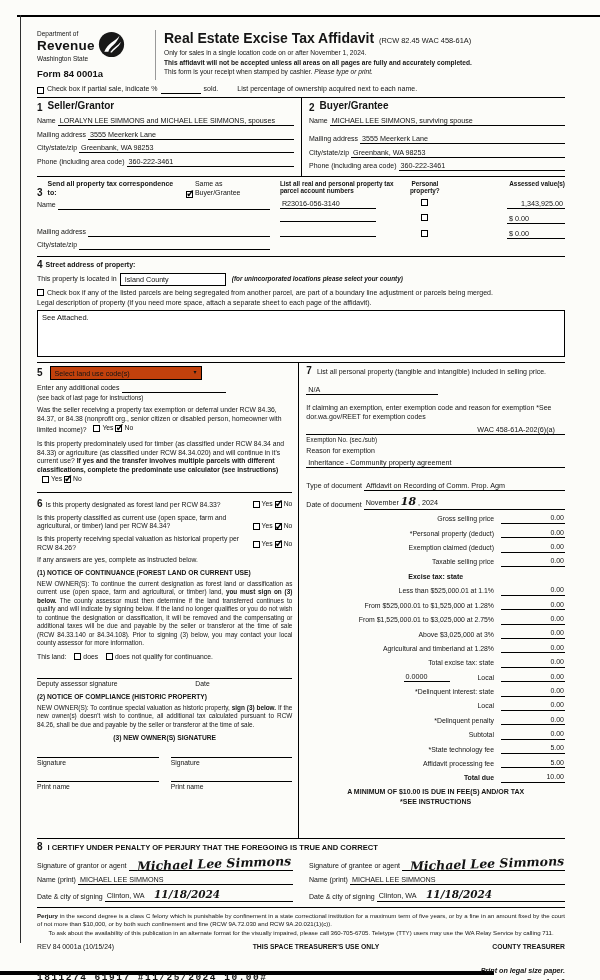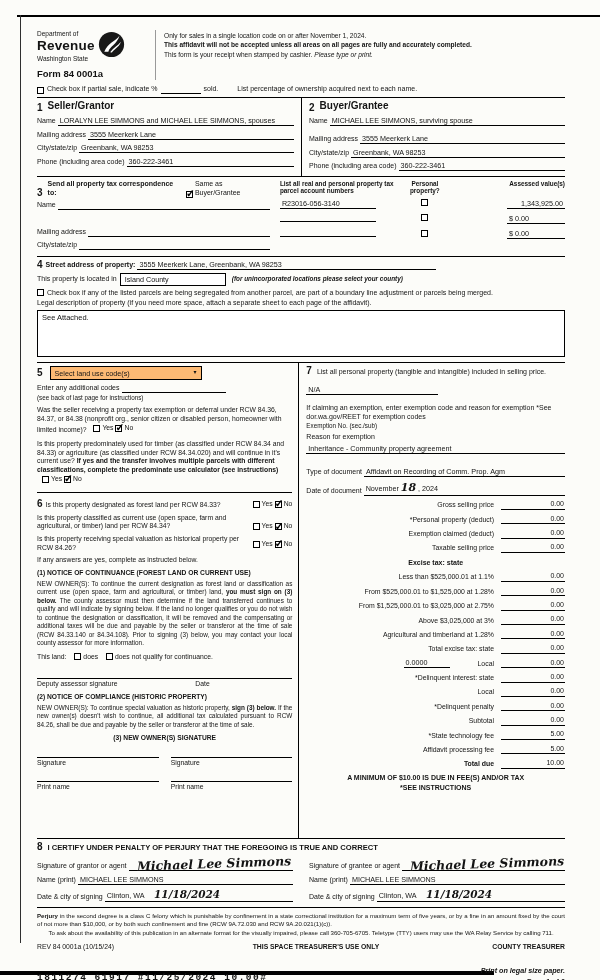--- a/index.html
+++ b/index.html
@@ -56,21 +56,21 @@
   .w60{min-width:58px}
   
   .sec4{border-top:1px solid #000;padding:3px 0 5px}
   .countybox{display:inline-block;border:1px solid #000;min-width:106px;padding:1px 4px;font-size:7.2px;background:#fff}
   .legalbox{border:1px solid #000;height:47px;margin-top:2px;padding:2px 4px;font-size:7.5px;background:#fff}
   .cnote{font-size:6.4px;font-weight:bold;font-style:italic;margin-left:6px}
   
   .main2{display:flex;border-top:1px solid #000;height:476px}
   .mleft{width:49.5%;padding:3px 6px 0 0}
   .mright{flex:1;border-left:1px solid #000;padding:3px 0 0 7px}
-  .selectbox{display:inline-flex;border:1px solid #000;min-width:152px;padding:1.5px 4px;justify-content:space-between;background:#fdba74;font-size:7.2px}
+  .selectbox{display:inline-flex;border:1px solid #000;min-width:152px;padding:1.5px 4px;justify-content:space-between;background:#c2410c;font-size:7.2px}
   .q{margin-top:5px;font-size:6.8px;line-height:1.3}
   .yn{display:inline-flex;align-items:center;gap:2px;white-space:nowrap;margin-left:5px}
   .ynl{font-size:6.8px}
   .qflex{display:flex;margin-top:4px;font-size:6.8px;line-height:1.3}
   .qflex .qt{flex:1;padding-right:4px}
   .note6{font-size:6.3px;margin-top:1px}
   
   .s6{border-top:1px solid #000;margin-top:6px;padding-top:2px}
   .npara{font-size:6.4px;line-height:1.32;margin-top:2px;text-align:justify}
   .ntitle{font-weight:bold;font-size:6.7px;margin-top:5px}
@@ -128,20 +128,24 @@
           </div>
           <svg class="logo" viewBox="0 0 30 30">
             <circle cx="15" cy="15" r="14" fill="#181818"></circle>
             <path d="M7 23 C11 13 19 12 24 5 C21 15 13 17 11.5 23 Z" fill="#fff"></path>
             <path d="M13.5 23.5 C17 18.5 22 16.5 25.5 12 C23 19 17 20.5 15.5 24 Z" fill="#fff"></path>
           </svg>
         </div>
         <div class="formnum">Form 84 0001a</div>
       </div>
       <div class="hdr-right">
+        <div>
+          <span class="title">Real Estate Excise Tax Affidavit</span>
+          <span class="title-rcw">(RCW 82.45 WAC 458-61A)</span>
+        </div>
         <div class="note">Only for sales in a single location code on or after November 1, 2024.</div>
         <div class="note b">This affidavit will not be accepted unless all areas on all pages are fully and accurately completed.</div>
         <div class="note">
           <span>This form is your receipt when stamped by cashier.</span>
           <span class="i">Please type or print.</span>
         </div>
       </div>
     </div>
 
     <div class="partial">
@@ -241,21 +245,20 @@
           <div class="pc2"><span class="cb" data-checked="false"></span></div>
           <div class="pc3"><span class="fill w60" style="text-align:left">$ 0.00</span></div>
         </div>
       </div>
     </div>
 
     <div class="sec4">
       <div class="frow" style="margin-top:0">
         <span class="secnum">4</span>
         <span class="lbl b">Street address of property:</span>
-        <span class="fill" style="flex:0.8">3555 Meerkerk Lane, Greenbank, WA 98253</span>
         <span style="flex:0.35"></span>
       </div>
       <div style="margin-top:3px;display:flex;align-items:center">
         <span>This property is located in</span>
         <span class="countybox" style="margin-left:3px"><span>Island County</span></span>
         <span class="cnote">(for unincorporated locations please select your county)</span>
       </div>
       <div style="margin-top:3px;display:flex;align-items:flex-start;gap:3px">
         <span class="cb" data-checked="false"></span>
         <span>Check box if any of the listed parcels are being segregated from another parcel, are part of a boundary line adjustment or parcels being merged.</span>
@@ -367,20 +370,23 @@
         <div class="s7p">
           <span class="secnum">7</span>
           <span>List all personal property (tangible and intangible) included in selling price.</span>
         </div>
         <div class="frow" style="margin-top:9px">
             <span class="fill" style="flex:0.5">N/A</span>
             <span style="flex:0.5"></span>
           </div>
 
         <div class="s7p" style="margin-top:8px">If claiming an exemption, enter exemption code and reason for exemption  *See dor.wa.gov/REET for exemption codes</div>
+        <div class="frow" style="margin-top:4px">
+            <span class="fill" style="flex:1;text-align:right;padding-right:10px">WAC 458-61A-202(6)(a)</span>
+          </div>
         <div class="note6">Exemption No. (sec./sub)</div>
         <div style="margin-top:3px">Reason for exemption</div>
         <div class="frow" style="margin-top:2px">
             <span class="fill" style="flex:1">Inheritance - Community property agreement</span>
           </div>
 
         <div class="frow" style="margin-top:13px">
           <span class="lbl">Type of document</span>
           <span class="fill">Affidavit on Recording of Comm. Prop. Agm</span>
         </div>

